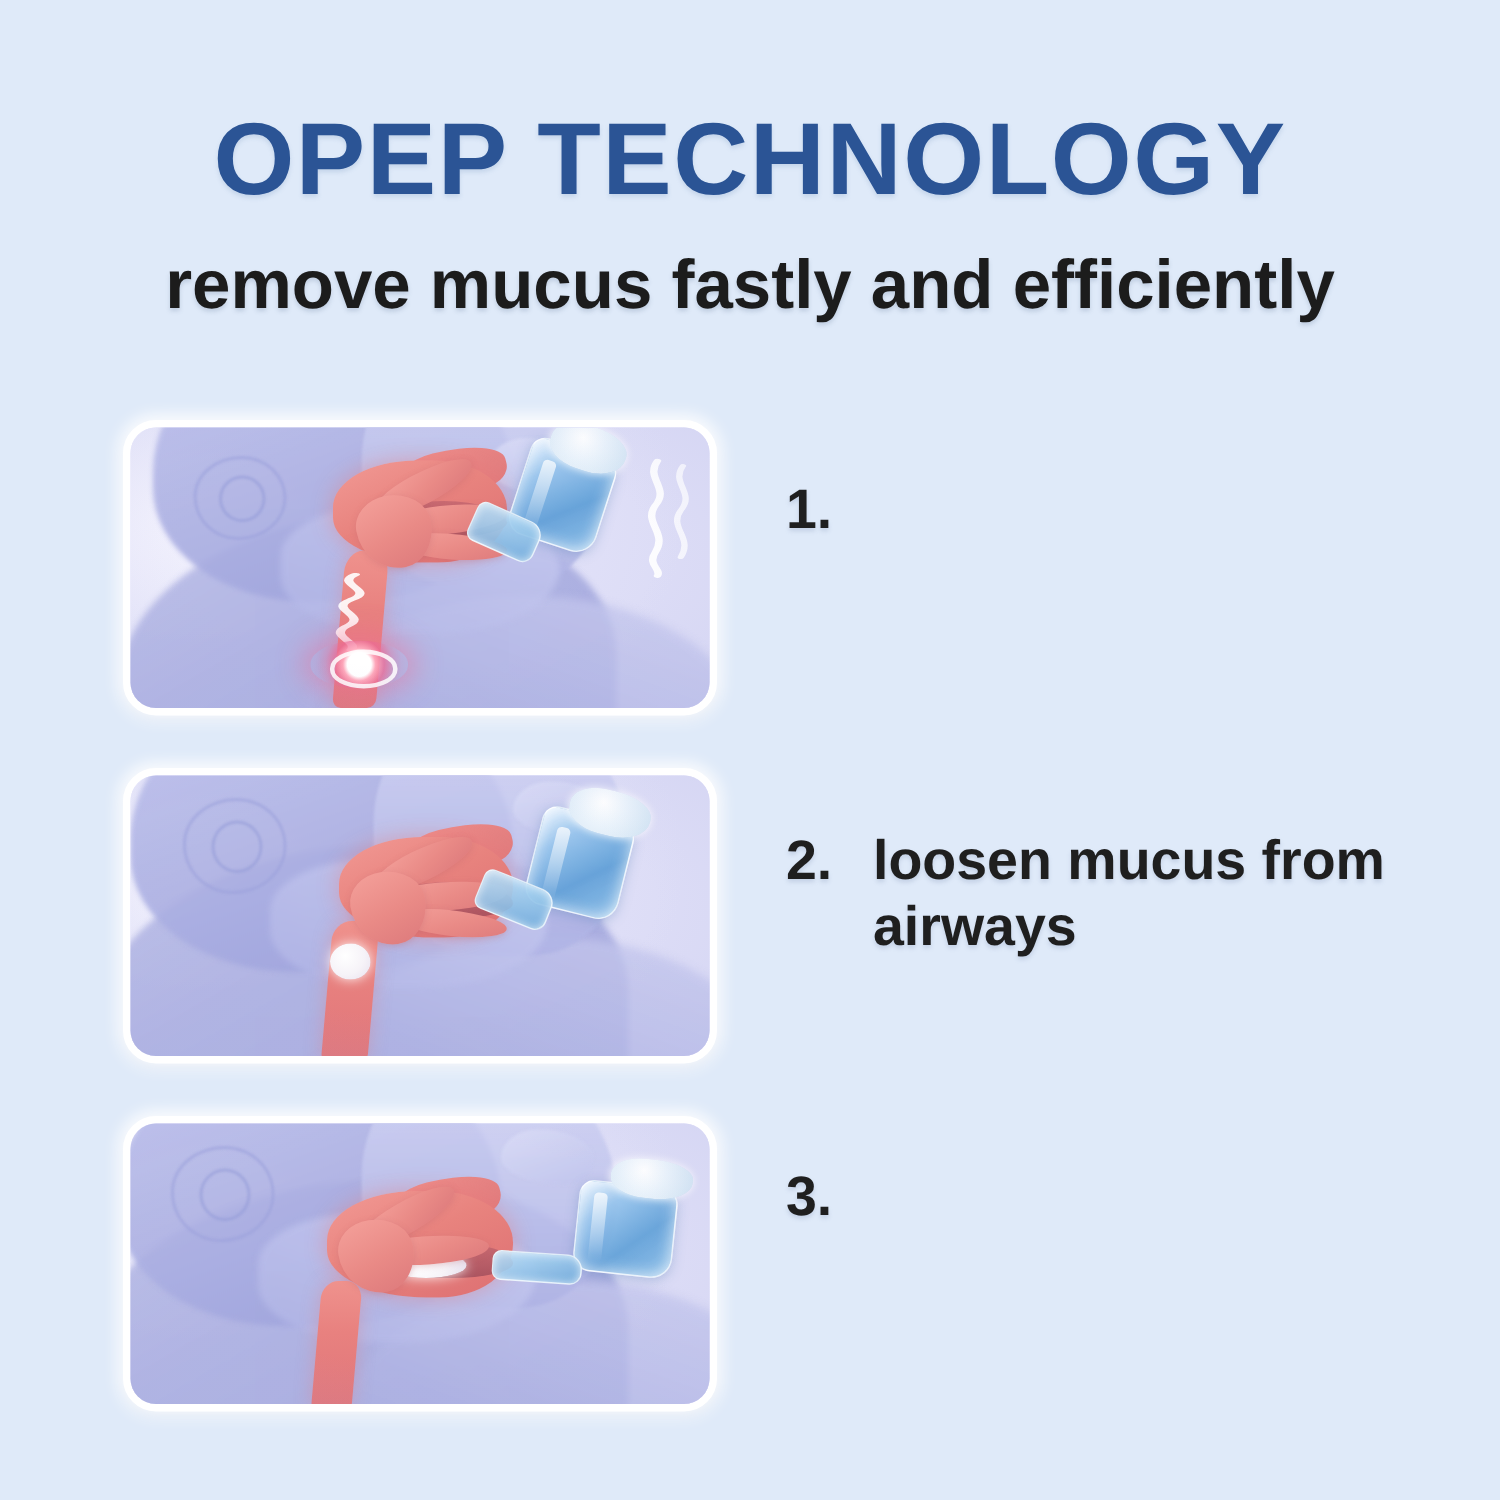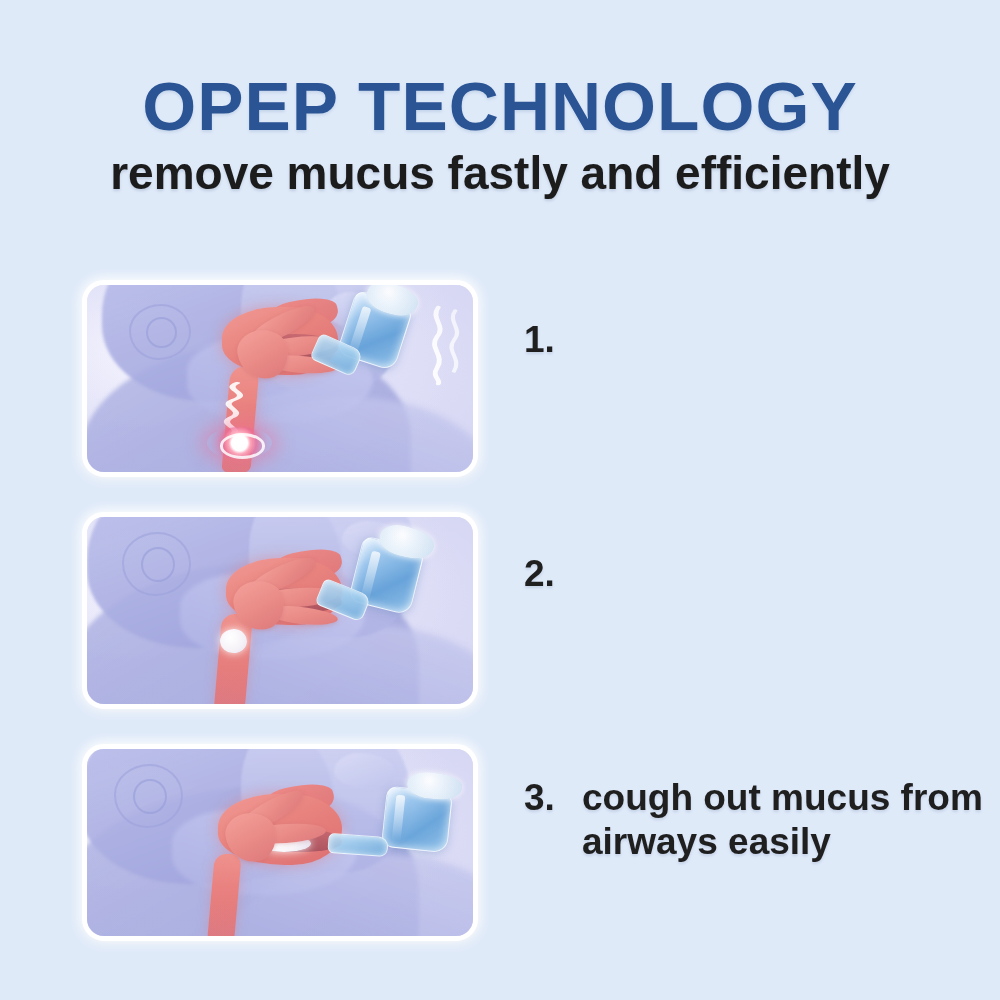--- a/index.html
+++ b/index.html
@@ -23,21 +23,21 @@
     font-weight:700;
     font-size:68px;
     line-height:68px;
     letter-spacing:1px;
     color:#2b5495;
     transform:scaleX(1.02);
     text-shadow:0 2px 3px rgba(120,150,190,.25);
   }
 
   #subtitle {
-    position:absolute; top:148px; left:0; width:1000px;
+    position:absolute; top:164px; left:0; width:1000px;
     text-align:center;
     font-family:"Liberation Sans Narrow","Liberation Sans", sans-serif;
     font-weight:700;
     font-size:46px;
     line-height:50px;
     letter-spacing:0px;
     color:#1c1c1c;
     transform:scaleX(1.0);
     text-shadow:0 2px 3px rgba(120,140,170,.30);
   }
@@ -350,20 +350,21 @@
           <div class="dev-cap" style="left:40%; top:-8%; width:42%; height:28%; transform:rotate(14deg);"></div>
           <div class="dev-mouthpiece" style="left:-6%; top:46%; width:38%; height:26%; border-radius:6px 10px 8px 6px; transform:rotate(22deg);"></div>
         </div>
 
         <div class="bg-vignette"></div>
       </div>
     </div>
 
     <div class="step-text">
       <span class="step-num">2.</span>
+      <span class="step-label">loosen mucus from airways</span>
     </div>
   </div>
 
   <div class="step-row" id="row-3">
 
     <div class="panel">
       <div class="scene">
         <div class="bg-wash"></div>
 
         <div class="torso" style="left:-8%; bottom:-30%; width:94%; height:110%;"></div>
@@ -391,17 +392,16 @@
           <div class="dev-cap" style="left:44%; top:-10%; width:42%; height:26%; transform:rotate(6deg);"></div>
           <div class="dev-mouthpiece" style="left:-16%; top:52%; width:46%; height:20%; border-radius:6px 10px 8px 6px; transform:rotate(4deg);"></div>
         </div>
 
         <div class="bg-vignette"></div>
       </div>
     </div>
 
     <div class="step-text">
       <span class="step-num">3.</span>
-      <span class="step-label">cough out mucus from airways easily</span>
     </div>
   </div>
 
 </div>
 
 </body></html>

